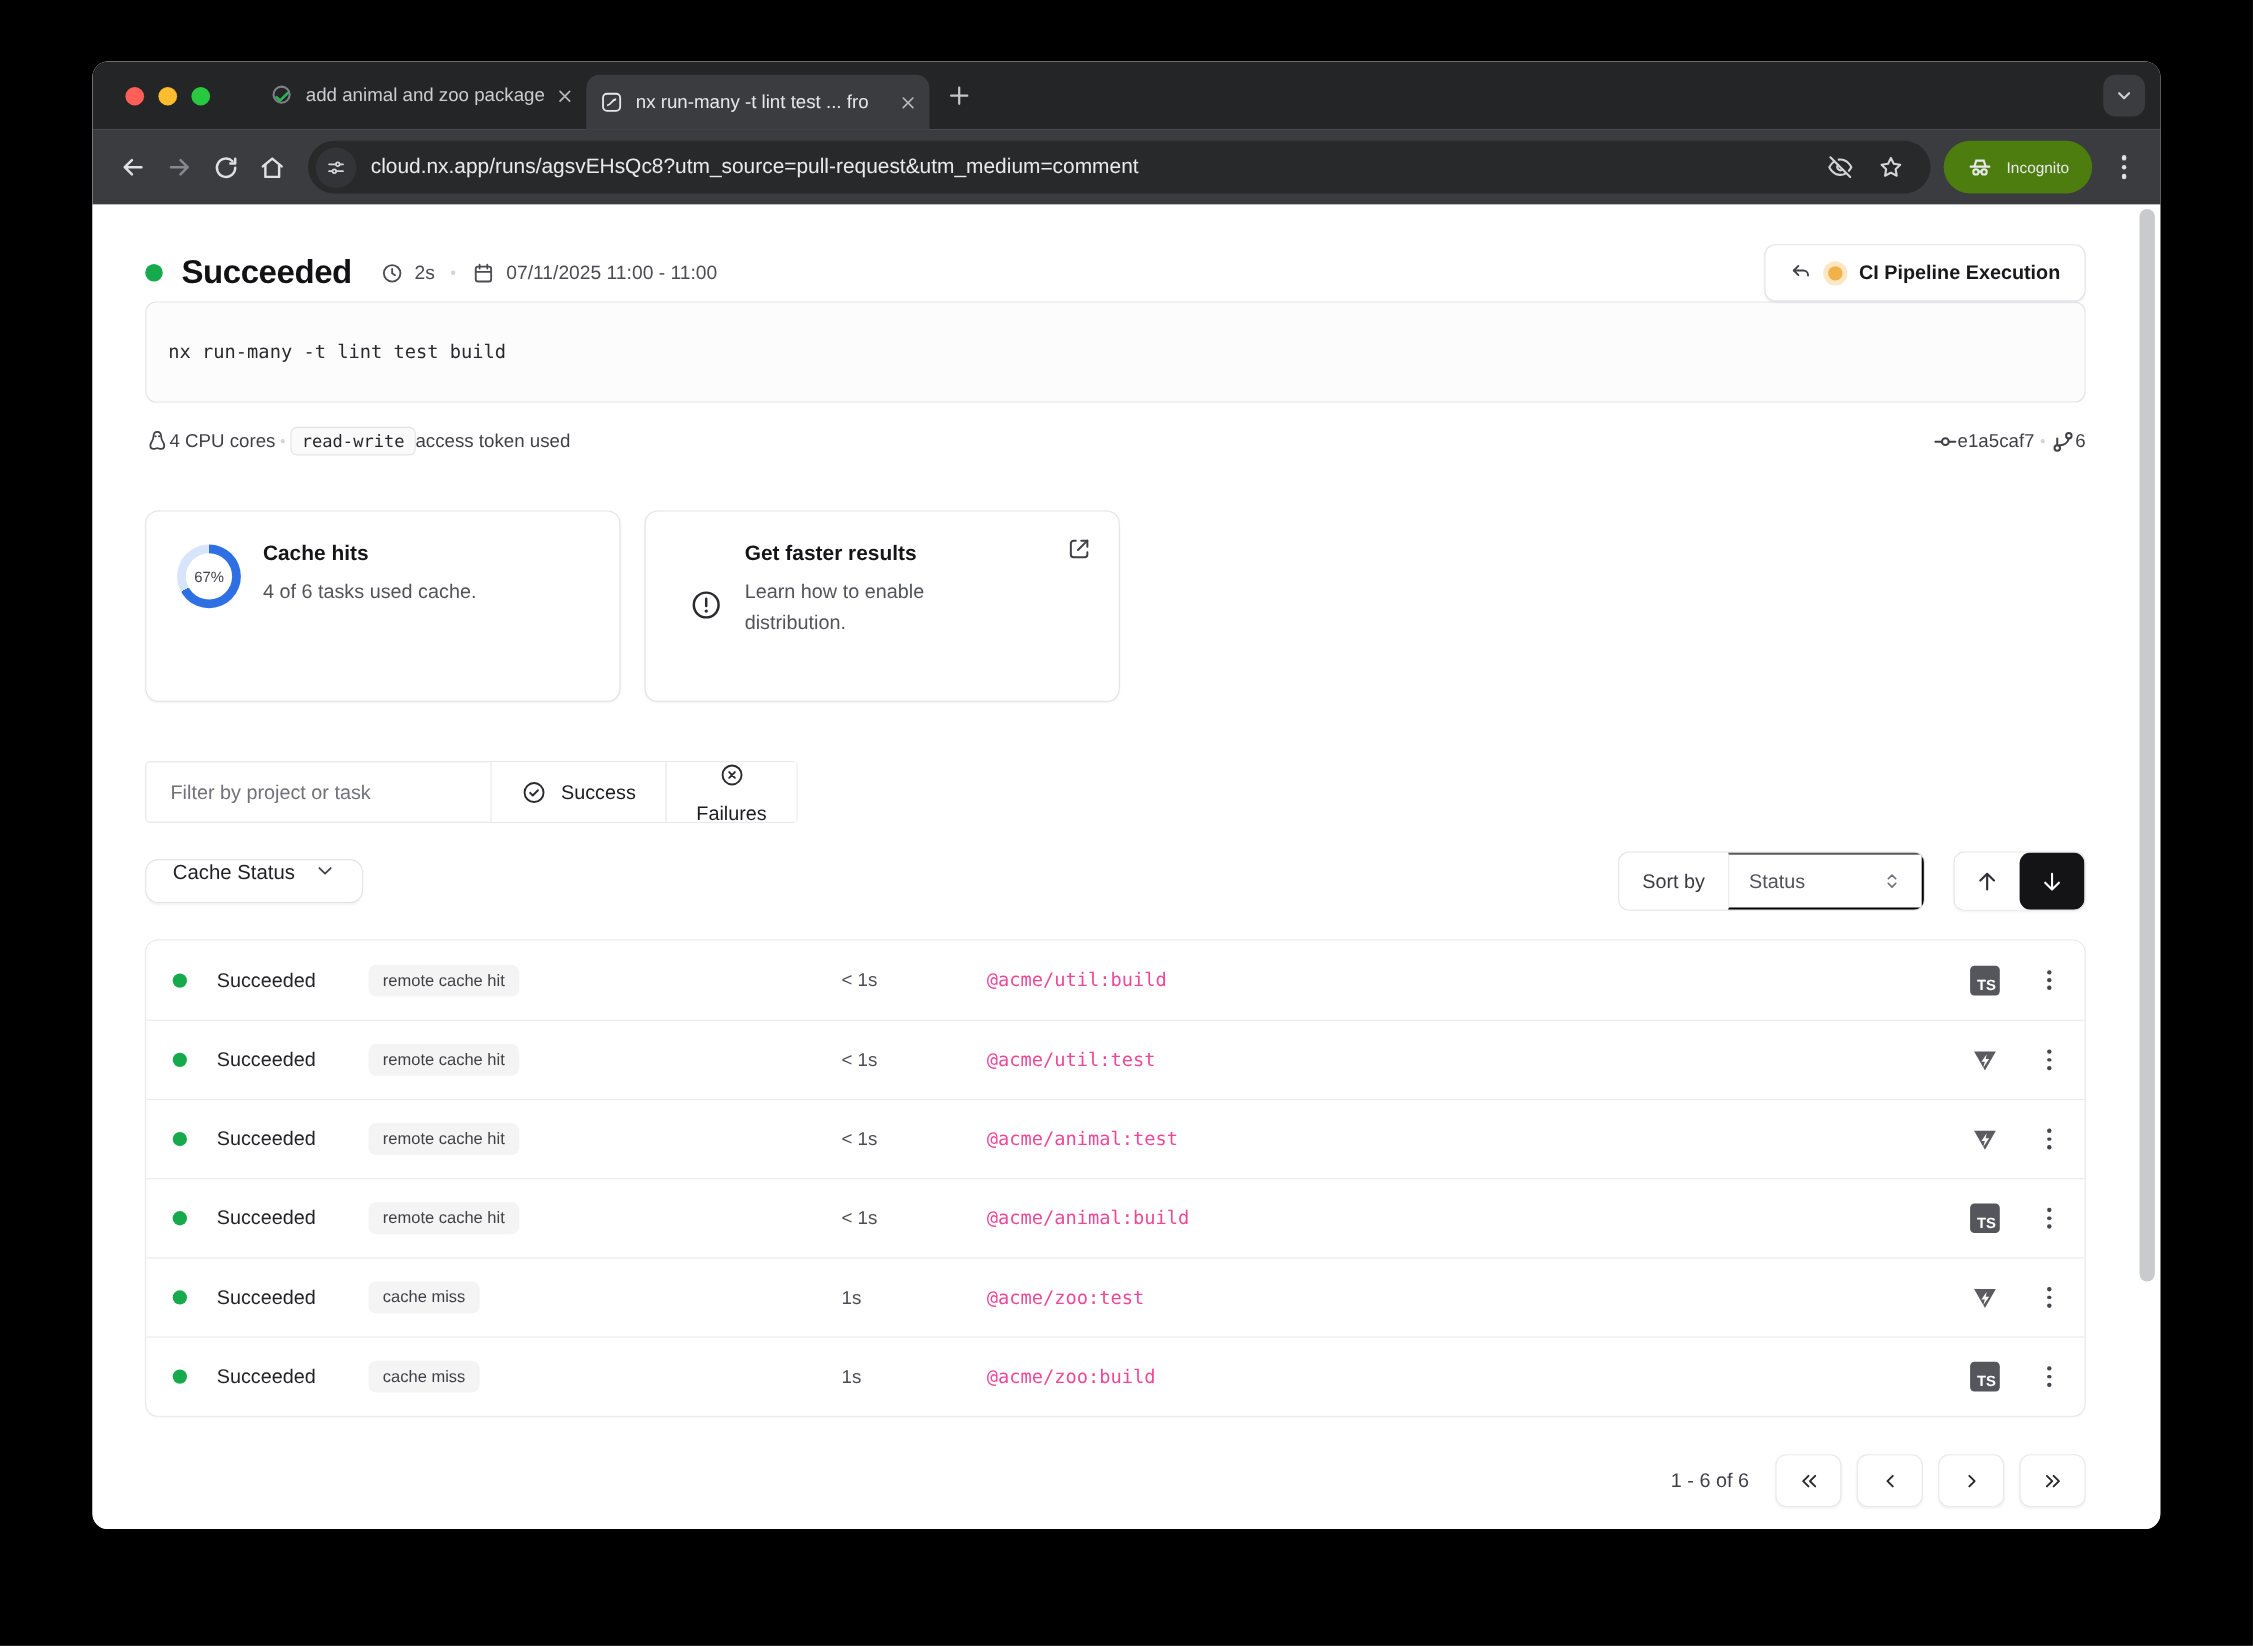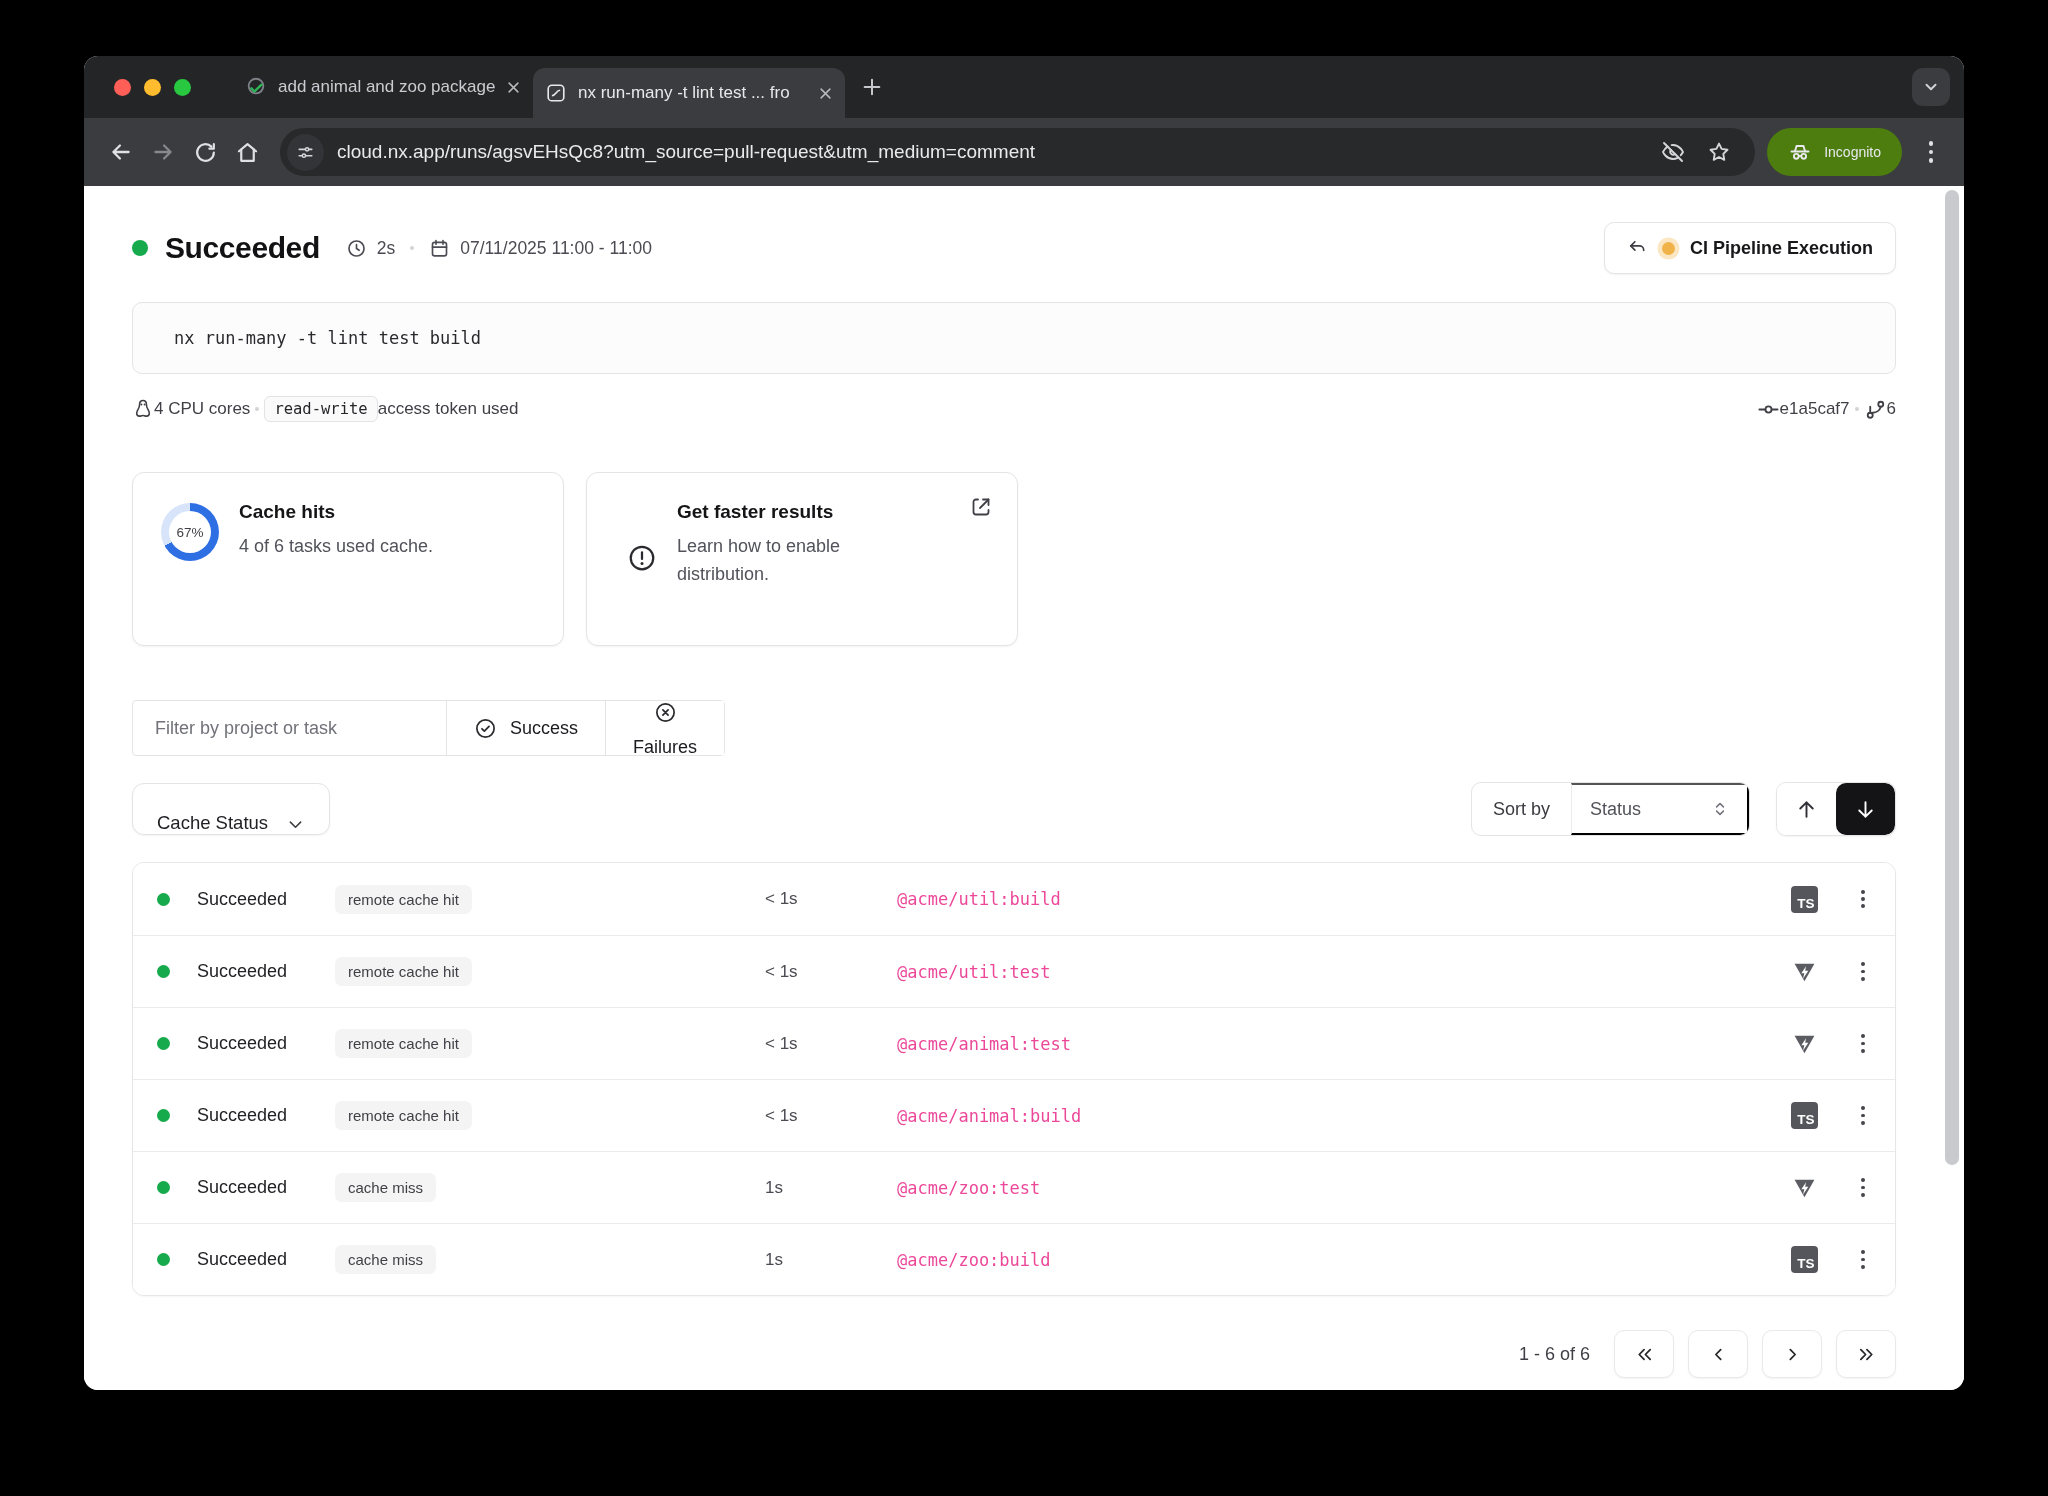--- a/index.html
+++ b/index.html
@@ -45,22 +45,22 @@
   .hleft { display:flex; align-items:center; }
   .status-dot { width:16px; height:16px; border-radius:50%; margin-right:17px; }
   h1 { font-size:30px; font-weight:700; color:#121214; letter-spacing:-.4px; }
   .meta { display:flex; align-items:center; gap:10px; margin-left:26px; color:#4b4b53; font-size:17.5px; }
   .sep-dot { width:4px; height:4px; border-radius:50%; background:#d4d4d8; margin:0 5px; }
   .pipeline-btn { display:flex; align-items:center; gap:13px; height:52px; padding:0 22px; background:#fff;
                   border:1px solid #e4e4e7; border-radius:10px; box-shadow:0 1px 2px rgba(0,0,0,.06);
                   font-size:18px; font-weight:600; color:#18181b; font-family:inherit; }
   .ydot { width:13px; height:13px; border-radius:50%; background:#f1b24a; box-shadow:0 0 0 4.5px #fbe7c4; margin:0 2px; }
 
-  .cmdbox { margin-top:28px; height:72px; border:1px solid #e4e4e7; border-radius:10px; background:#fcfcfd;
-            display:flex; align-items:center; padding:0 41px;
+  .cmdbox { height:92px; border:1px solid #e4e4e7; border-radius:10px; background:#fcfcfd;
+            display:flex; align-items:center; padding:0 20px;
             font-family:"DejaVu Sans Mono", monospace; font-size:17px; color:#2a2a2e; }
 
   .inforow { margin-top:22px; display:flex; justify-content:space-between; align-items:center; font-size:17px; color:#3f3f46; }
   .inforow .grp { display:flex; align-items:center; }
   .code-badge { font-family:"DejaVu Sans Mono", monospace; font-size:15.5px; background:#fafafa;
                 border:1px solid #e3e3e6; border-radius:6px; padding:3px 9px; color:#26262a; }
 
   .cards { margin-top:50px; display:flex; gap:22px; }
   .card { width:432px; height:174px; border:1px solid #e4e4e7; border-radius:12px; background:#fff;
           box-shadow:0 1px 2px rgba(0,0,0,.05); padding:0 28px; position:relative; display:flex; gap:20px; }
@@ -76,22 +76,22 @@
   .filterbar { margin-top:54px; display:inline-flex; border:1px solid #e4e4e7; border-radius:4px; height:56px; background:#fff; }
   .fb-input { width:314px; border-right:1px solid #e4e4e7; display:flex; align-items:center; padding:0 22px; }
   .fb-input input { border:none; outline:none; width:100%; font-size:18px; color:#27272a; font-family:inherit; }
   .fb-input input::placeholder { color:#71717a; }
   .fb-btn { display:flex; align-items:center; gap:13px; padding:0 27px; font-size:18px; color:#1b1b1f;
             background:#fff; border:none; font-family:inherit; }
   .fb-btn + .fb-btn { border-left:1px solid #e4e4e7;flex-direction:column; }
   .fb-btn svg { color:#2a2a2e; }
 
   .controlsrow { margin-top:26px; display:flex; justify-content:space-between; align-items:center; }
-  .cache-status-btn { height:52px; padding:0 24px; border:1px solid #e4e4e7; border-radius:12px; background:#fff;
-                      display:flex; align-items:flex-end; gap:18px; font-size:18.5px; font-weight:500; color:#1f1f23;
+  .cache-status-btn { height:40px; padding:0 24px; border:1px solid #e4e4e7; border-radius:12px; background:#fff;
+                      display:flex; align-items:flex-start; gap:18px; font-size:18.5px; font-weight:500; color:#1f1f23;
                       box-shadow:0 1px 2px rgba(0,0,0,.05); font-family:inherit; }
   .sort-group { display:flex; align-items:center; gap:26px; }
   .sort-select { display:flex; height:54px; border:1px solid #e4e4e7; border-radius:10px; overflow:hidden; background:#fff; }
   .sort-label { display:flex; align-items:center; padding:0 21px; font-size:18px; color:#3a3a40; }
   .sort-value { display:flex; align-items:center; justify-content:space-between; width:178px; padding:0 18px;
                 border-left:1px solid #ececee; font-size:18px; color:#52525b; background:none; font-family:inherit; }
   .dir-toggle { display:flex; border:1px solid #e4e4e7; border-radius:10px; overflow:hidden; box-shadow:0 1px 2px rgba(0,0,0,.05); }
   .dir-btn { width:59px; height:52px; border:none; display:flex; align-items:center; justify-content:center; background:#fff; color:#2f2f35; }
   .dir-btn.active { background:#141417; color:#fff; border-radius:10px; }
 

